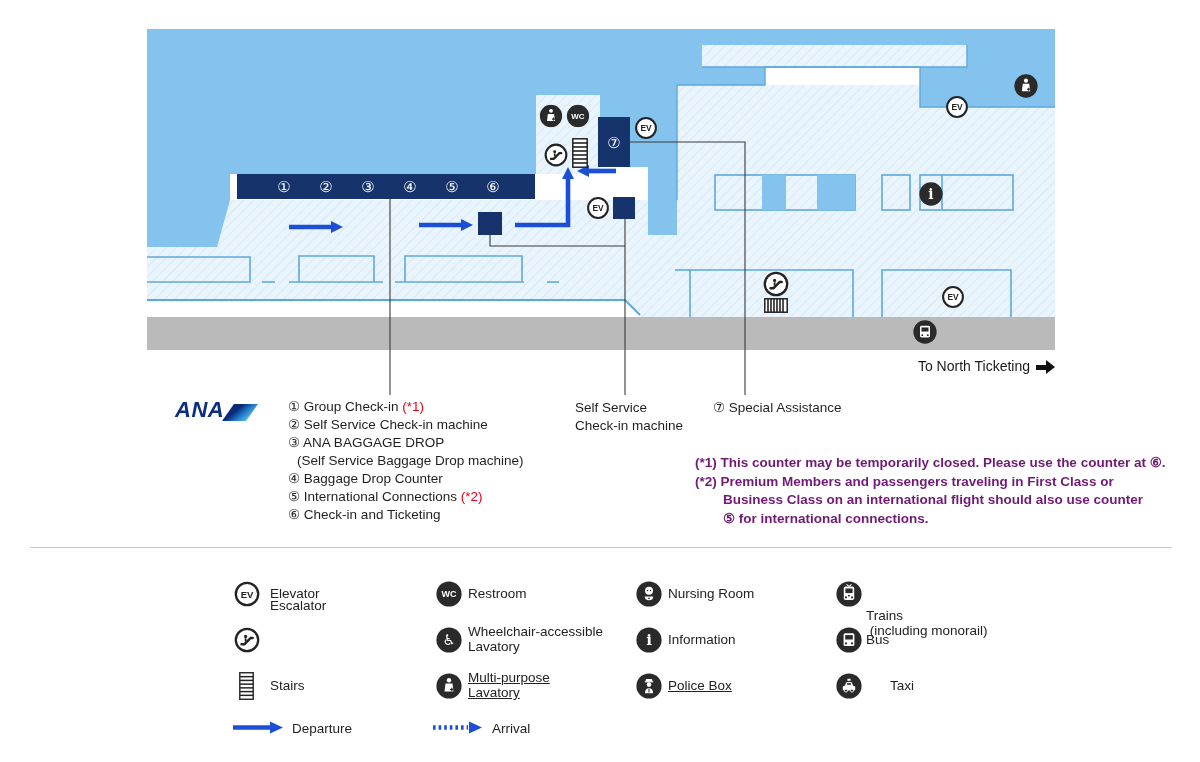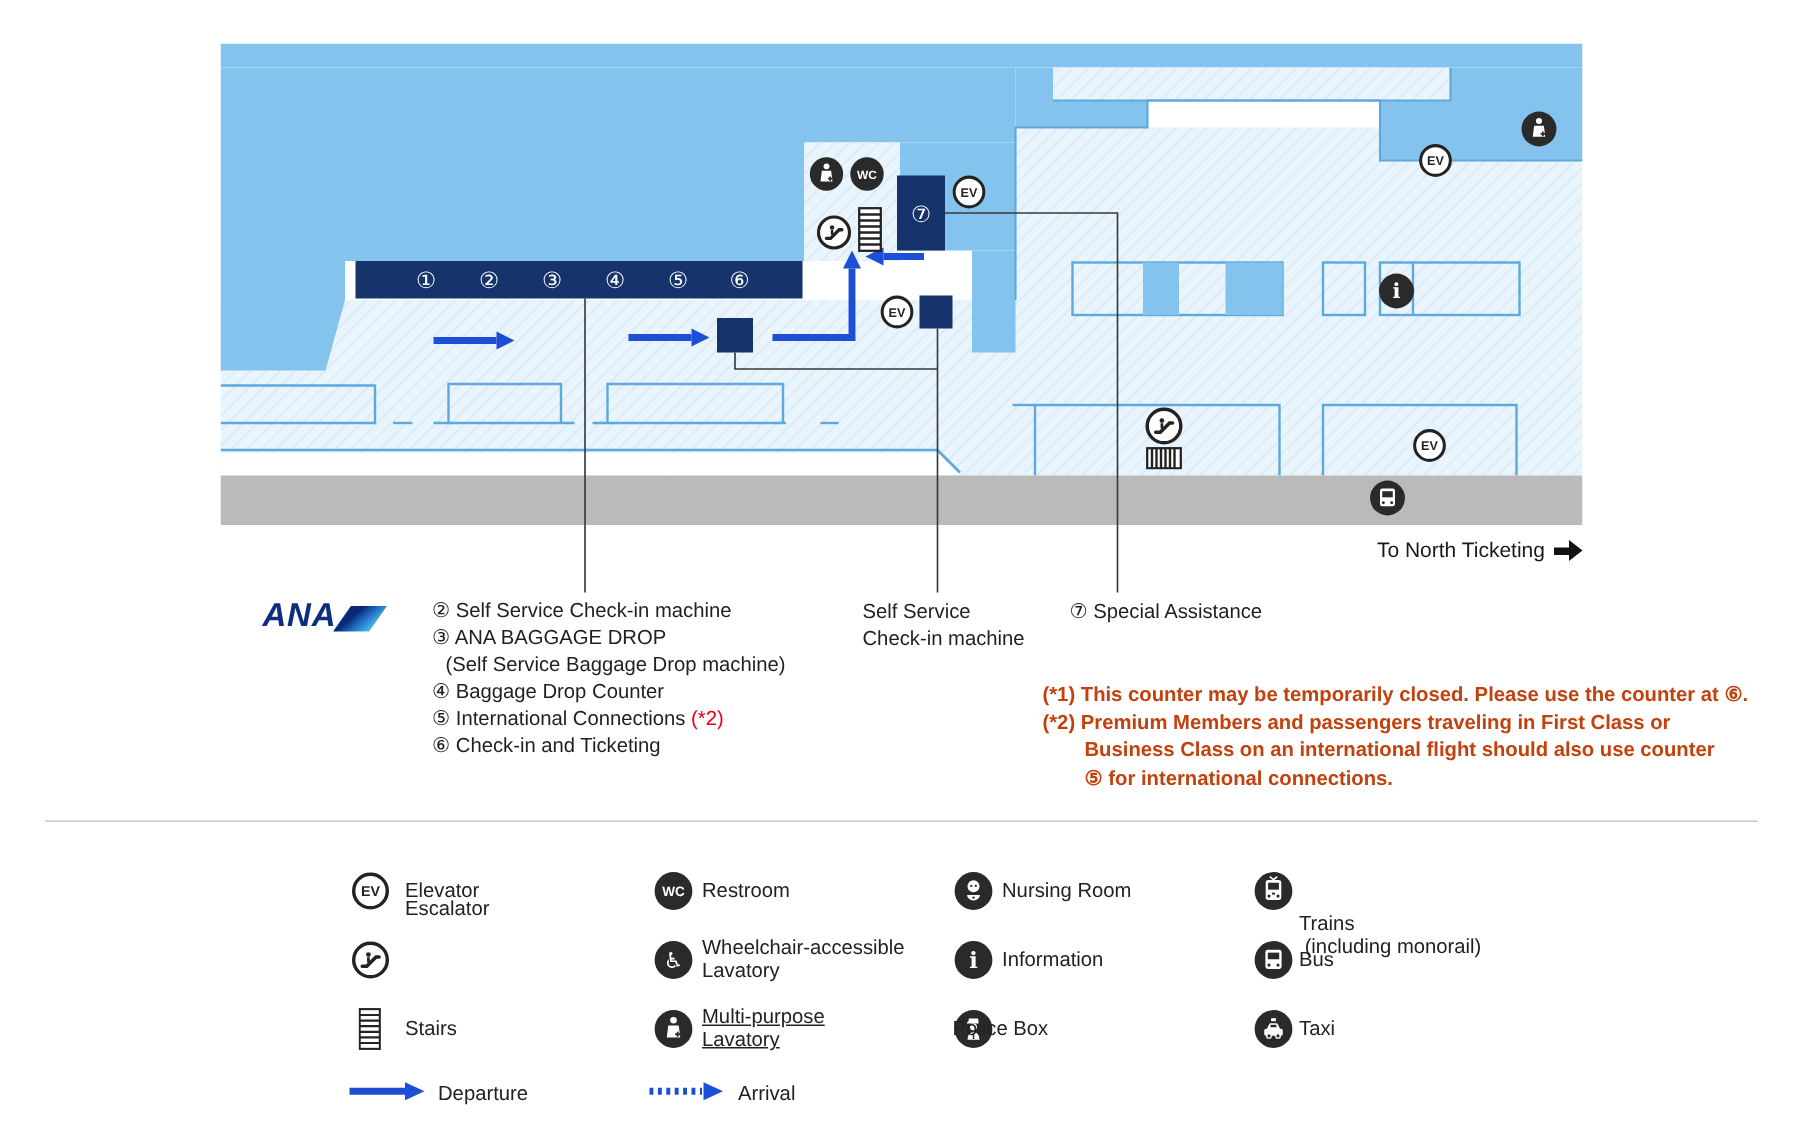--- a/index.html
+++ b/index.html
@@ -16,21 +16,21 @@
   .logo{position:absolute;left:175px;top:397px;height:24px;}
   .logo .ana{font-size:22px;font-weight:bold;font-style:italic;color:#0B2E7F;letter-spacing:.5px;}
   .logo .stripe{display:inline-block;width:24px;height:17px;margin-left:4px;margin-bottom:1px;
       background:linear-gradient(115deg,#0a2a78 0%,#0a2a78 30%,#1e6fc0 60%,#54bdea 100%);
       transform:skewX(-35deg);vertical-align:middle;}
   .clist{position:absolute;left:288px;top:398px;font-size:13.5px;line-height:18px;}
   .clist .row{white-space:pre;}
   .clist .indent{padding-left:9px;}
   .red{color:#E60012;}
   .notes{position:absolute;left:695px;top:454px;font-size:13.5px;line-height:18.5px;
-         font-weight:bold;color:#c2410c;}
+         font-weight:bold;color:#701a75;}
   .notes .cont{padding-left:28px;}
   .divider{position:absolute;left:30px;top:547px;width:1142px;height:1px;background:#C8C8C8;}
   .leglabel{position:absolute;font-size:13.5px;line-height:15px;color:#222;}
   .one{line-height:16px;}
   .licon{position:absolute;}
 </style>
 </head>
 <body>
 
 <svg width="0" height="0" style="position:absolute" aria-hidden="true">
@@ -256,20 +256,21 @@
 
   <div class="to-north">
     <span>To North Ticketing</span><span class="arr-bar"></span><span class="arr-head"></span>
   </div>
 
   <div class="logo">
     <span class="ana">ANA</span><span class="stripe"></span>
   </div>
 
   <div class="clist">
+    <div class="row"><span>① Group Check-in </span><span class="red">(*1)</span></div>
     <div class="row"><span>② Self Service Check-in machine</span></div>
     <div class="row"><span>③ ANA BAGGAGE DROP</span></div>
     <div class="row indent"><span>(Self Service Baggage Drop machine)</span></div>
     <div class="row"><span>④ Baggage Drop Counter</span></div>
     <div class="row"><span>⑤ International Connections </span><span class="red">(*2)</span></div>
     <div class="row"><span>⑥ Check-in and Ticketing</span></div>
   </div>
 
   <div class="maplabel" style="left:575px;top:399px;">
     <div>Self Service</div>
@@ -339,32 +340,32 @@
   <div class="leglabel one" style="left:668px;top:586px;">Nursing Room</div>
 
   <svg class="licon" style="left:636px;top:627px;" width="26" height="26" viewBox="0 0 26 26">
       <use href="#sym-info"></use>
     </svg>
   <div class="leglabel one" style="left:668px;top:632px;">Information</div>
 
   <svg class="licon" style="left:636px;top:673px;" width="26" height="26" viewBox="0 0 26 26">
       <use href="#sym-police"></use>
     </svg>
-  <div class="leglabel one" style="left:635px;top:678px;">Police Box</div>
+  <div class="leglabel one" style="left:668px;top:678px;text-decoration:underline;">Police Box</div>
 
   <svg class="licon" style="left:836px;top:581px;" width="26" height="26" viewBox="0 0 26 26">
       <use href="#sym-train"></use>
     </svg>
   <div class="leglabel" style="left:866px;top:578px;white-space:pre;">
     <div>Trains</div><div> (including monorail)</div>
   </div>
 
   <svg class="licon" style="left:836px;top:627px;" width="26" height="26" viewBox="0 0 26 26">
       <use href="#sym-bus"></use>
     </svg>
   <div class="leglabel one" style="left:866px;top:632px;">Bus</div>
 
   <svg class="licon" style="left:836px;top:673px;" width="26" height="26" viewBox="0 0 26 26">
       <use href="#sym-taxi"></use>
     </svg>
-  <div class="leglabel one" style="left:866px;top:678px;">Taxi</div>
+  <div class="leglabel one" style="left:890px;top:678px;">Taxi</div>
 
 </div>
 
 </body></html>

